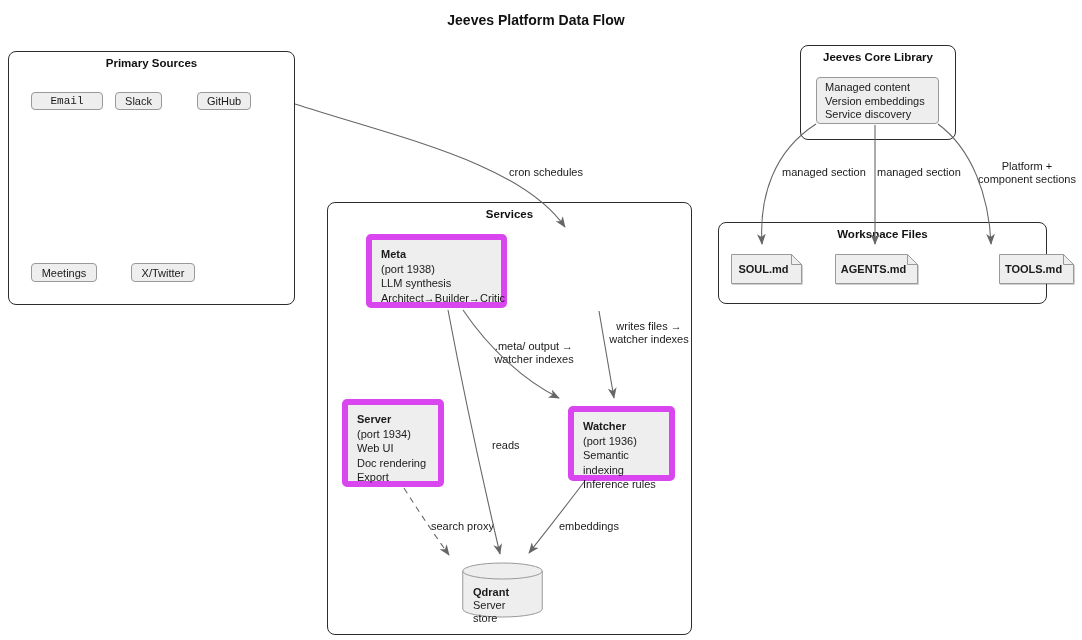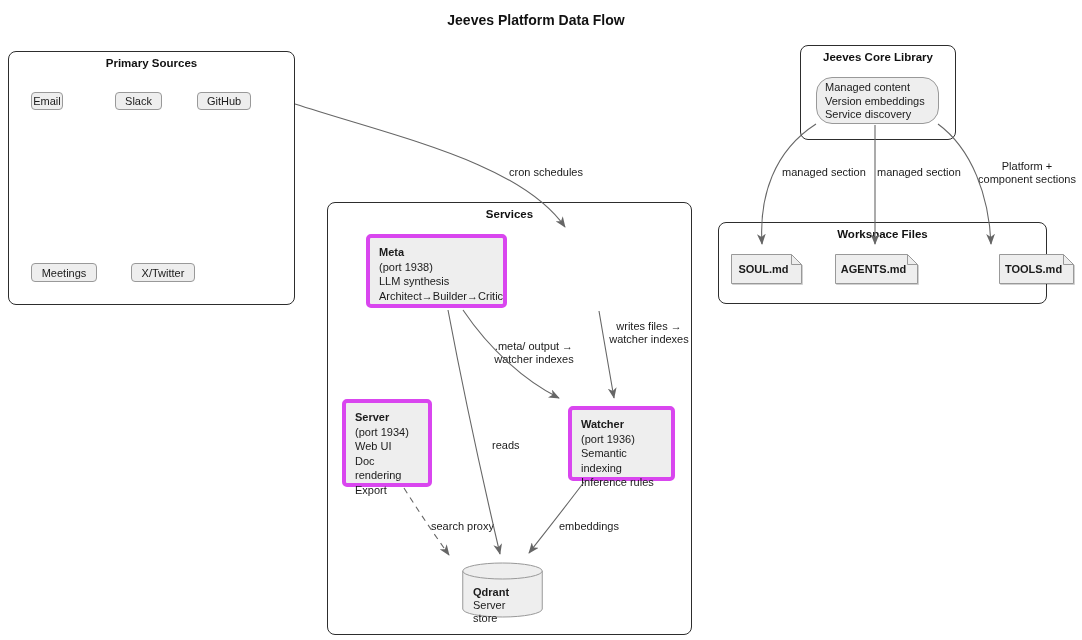--- a/index.html
+++ b/index.html
@@ -35,31 +35,31 @@
     position: absolute;
     background: #eeeeee;
     border: 1px solid #999999;
     border-radius: 4px;
     display: flex; align-items: center; justify-content: center;
     font-size: 11px; color: #1a1a1a;
   }
   .svc-node {
     position: absolute;
     background: #eeeeee;
-    border: 4px solid #d946ef;
+    border: 6px solid #d946ef;
     border-radius: 5px;
     padding: 7px 9px;
     font-size: 11px; line-height: 14.6px; color: #1a1a1a;
   }
   .svc-node .node-title { font-weight: bold; }
   .core-node {
     position: absolute;
     background: #eeeeee;
     border: 1px solid #999999;
-    border-radius: 16px;
+    border-radius: 4px;
     padding: 3px 8px;
     font-size: 11px; line-height: 13.5px; color: #1a1a1a;
   }
 
   
   .note { position: absolute; filter: drop-shadow(1.5px 1.5px 0.5px rgba(0,0,0,0.18)); }
   .note svg { position: absolute; left: 0; top: 0; }
   .note .note-label {
     position: absolute; left: 0; top: 0; width: calc(100% - 6px); height: 100%;
     display: flex; align-items: center; justify-content: center;
@@ -89,39 +89,39 @@
 </head>
 <body>
 
 <div class="stage">
 
   <div class="page-title">Jeeves Platform Data Flow</div>
 
   <div class="container" style="left:8px; top:51px; width:287px; height:254px;">
     <div class="container-title">Primary Sources</div>
   </div>
-  <div class="pill" style="left:31px; top:92px; width:32px; height:18px;">Email</div>
+  <div class="pill" style="left:31px; top:92px; width:72px; height:18px;font-family:Liberation Mono, monospace;">Email</div>
   <div class="pill" style="left:115px; top:92px; width:47px; height:18px;">Slack</div>
   <div class="pill" style="left:197px; top:92px; width:54px; height:18px;">GitHub</div>
   <div class="pill" style="left:31px; top:263px; width:66px; height:19px;">Meetings</div>
   <div class="pill" style="left:131px; top:263px; width:64px; height:19px;">X/Twitter</div>
 
   <div class="container" style="left:327px; top:202px; width:365px; height:433px;">
     <div class="container-title">Services</div>
   </div>
 
   <div class="svc-node" style="left:366px; top:234px; width:141px; height:74px;">
     <div class="node-title">Meta</div>
     <div>(port 1938)</div>
     <div>LLM synthesis</div>
     <div>Architect→Builder→Critic</div>
   </div>
 
 
-  <div class="svc-node" style="left:342px; top:399px; width:90px; height:88px;">
+  <div class="svc-node" style="left:342px; top:399px; width:102px; height:88px;">
     <div class="node-title">Server</div>
     <div>(port 1934)</div>
     <div>Web UI</div>
     <div>Doc rendering</div>
     <div>Export</div>
   </div>
 
   <div class="svc-node" style="left:568px; top:406px; width:107px; height:75px;">
     <div class="node-title">Watcher</div>
     <div>(port 1936)</div>

